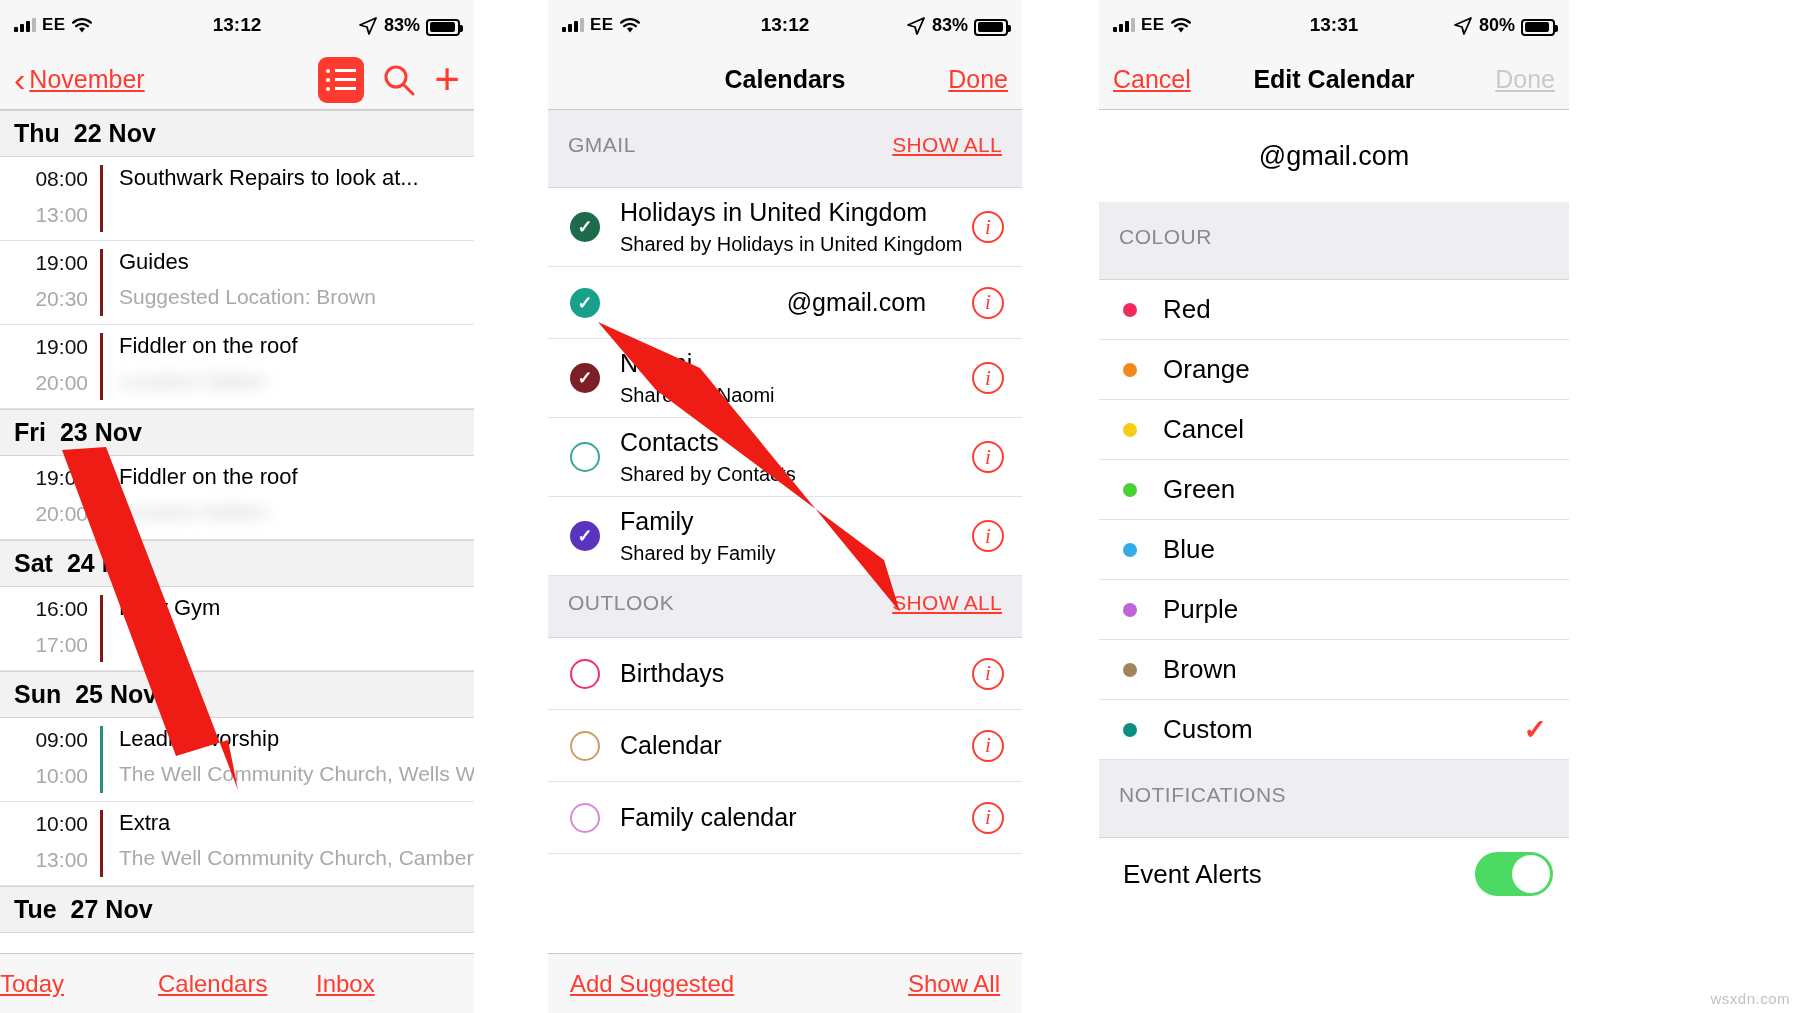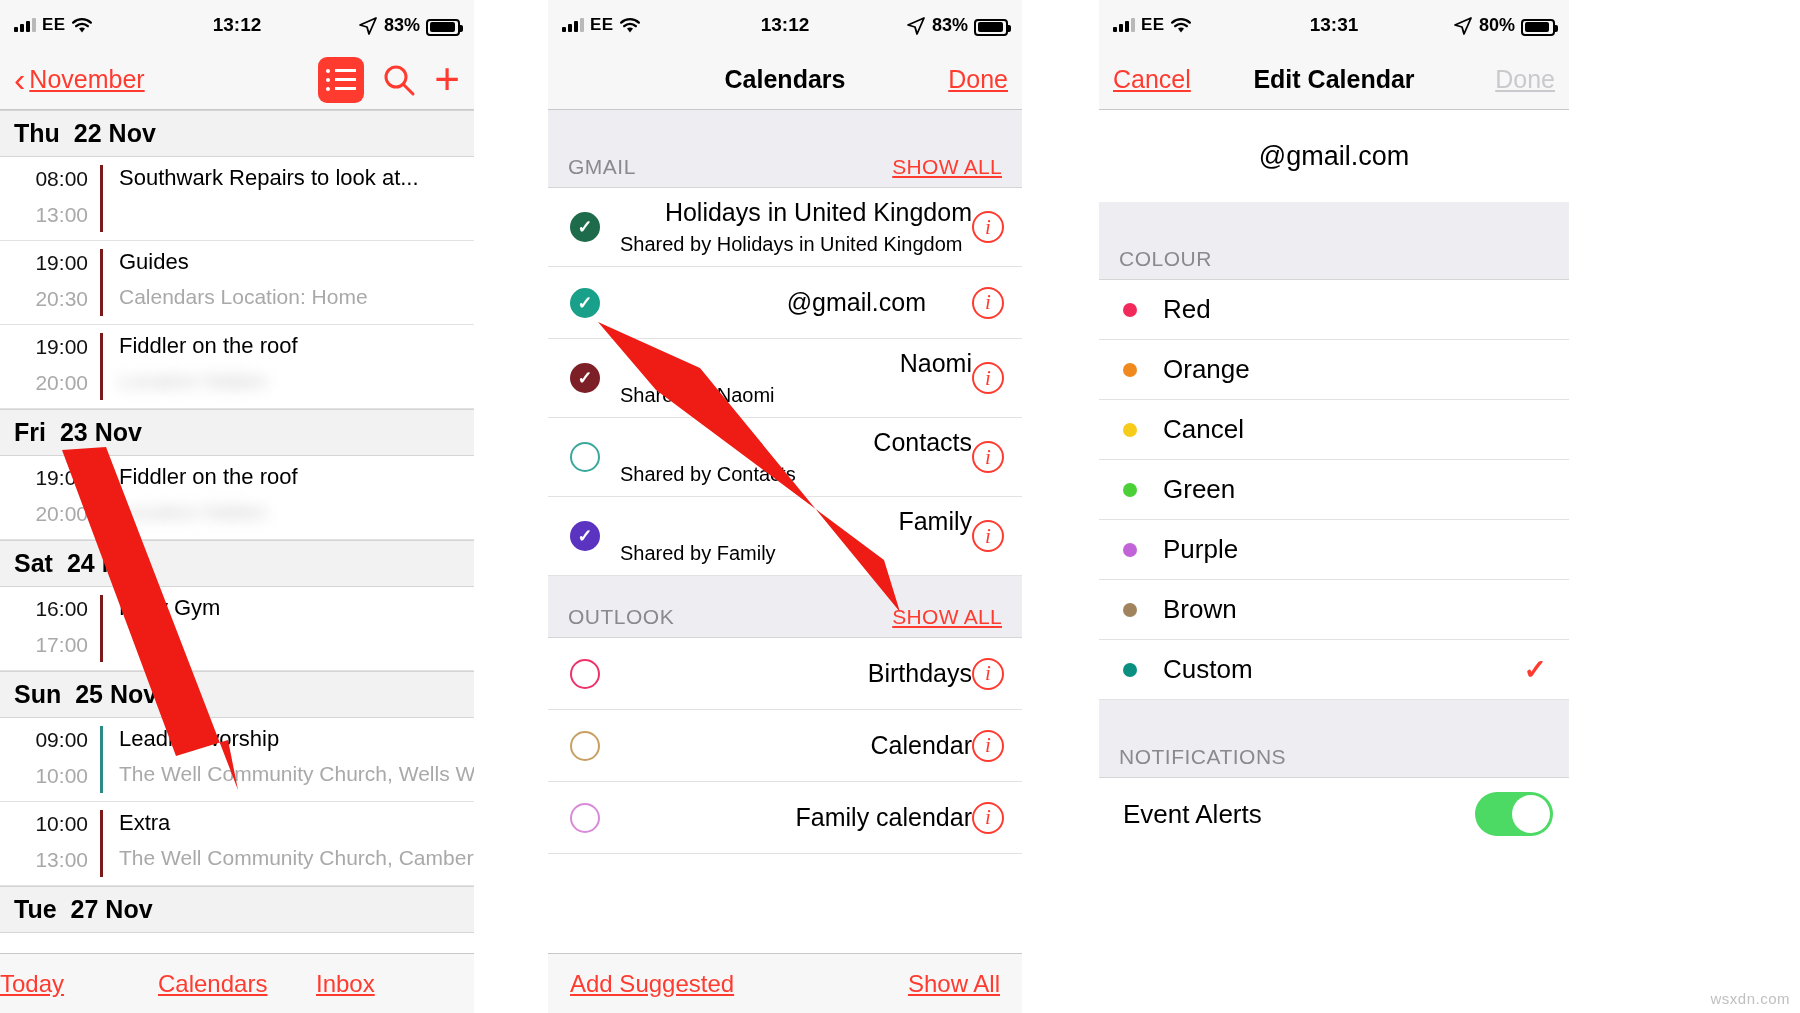--- a/index.html
+++ b/index.html
@@ -64,31 +64,31 @@
   .ev-title { font-size:22px; color:#000; white-space:nowrap;}
   .ev-sub { font-size:21px; color:#a9a9a9; margin-top:10px; white-space:nowrap;}
   .blurred { filter:blur(7px); color:#c7c7c7 !important; }
 
   
   .tabbar { position:absolute; bottom:0; left:0; right:0; height:60px; background:#f7f7f7;
             border-top:1px solid #c8c7cc; display:flex; align-items:center; }
   .tabbar a { flex:1; text-align:left; color:#ff3b30; font-size:24px; text-decoration:underline; cursor:pointer;}
 
   
-  .sec-head { background:#eeeef2; height:62px; display:flex; align-items:flex-end;
+  .sec-head { background:#eeeef2; height:62px; display:flex; align-items:center;
               justify-content:space-between; padding:0 20px 8px 20px; border-bottom:1px solid #d5d5d5;}
   .sec-head.tall { height:78px; }
   .sec-head .lbl { font-size:21px; color:#8a8a8e; letter-spacing:.5px;}
   .sec-head .act { font-size:21px; color:#ff3b30; text-decoration:underline; cursor:pointer; letter-spacing:.3px;}
   .cal-row { display:flex; align-items:center; padding:10px 18px 10px 22px; min-height:72px; border-bottom:1px solid #e2e2e2;}
   .dot { width:30px;height:30px;border-radius:50%; flex:none; margin-right:20px; display:flex;align-items:center;justify-content:center;}
   .dot.hollow { background:transparent !important; border:2.5px solid; }
   .dot .tick { color:#fff; font-size:18px; font-weight:bold; line-height:1;}
   .cal-txt { flex:1; min-width:0;}
-  .cal-name { font-size:25px; color:#000; white-space:nowrap; overflow:hidden;text-align:right;}
+  .cal-name { font-size:25px; color:#000; white-space:nowrap; overflow:hidden;}
   .cal-name.right { text-align:right; padding-right:46px;}
   .cal-sub { font-size:20px; color:#000; margin-top:6px; white-space:nowrap; overflow:hidden;}
   .info { width:32px;height:32px;border:2px solid #ff3b30;border-radius:50%;color:#ff3b30;
           font-size:21px; font-style:italic; font-family:"Liberation Serif", serif;
           display:flex;align-items:center;justify-content:center; flex:none; cursor:pointer;}
   .bottombar { position:absolute;bottom:0;left:0;right:0;height:60px;background:#f7f7f7;border-top:1px solid #c8c7cc;
                display:flex;align-items:center;justify-content:space-between;padding:0 22px;}
   .bottombar a { color:#ff3b30;font-size:24px;text-decoration:underline;cursor:pointer;}
 
   
@@ -182,21 +182,21 @@
           </div>
         </div>
         <div class="ev">
           <div class="ev-times">
             <div class="s">19:00</div>
             <div class="e">20:30</div>
           </div>
           <div class="ev-bar" style="background:#7b1a1a"></div>
           <div class="ev-body">
             <div class="ev-title">Guides</div>
-            <div class="ev-sub">Calendars Location: Home</div>
+            <div class="ev-sub">Suggested Location: Brown</div>
           </div>
         </div>
         <div class="ev">
           <div class="ev-times">
             <div class="s">19:00</div>
             <div class="e">20:00</div>
           </div>
           <div class="ev-bar" style="background:#7b1a1a"></div>
           <div class="ev-body">
             <div class="ev-title">Fiddler on the roof</div>
@@ -440,20 +440,24 @@
         </div>
         <div class="colour-row">
           <span class="cdot" style="background:#f7cb1a"></span>
           <span class="cname">Cancel</span>
         </div>
         <div class="colour-row">
           <span class="cdot" style="background:#4cd037"></span>
           <span class="cname">Green</span>
         </div>
         <div class="colour-row">
+          <span class="cdot" style="background:#32ade6"></span>
+          <span class="cname">Blue</span>
+        </div>
+        <div class="colour-row">
           <span class="cdot" style="background:#c164d8"></span>
           <span class="cname">Purple</span>
         </div>
         <div class="colour-row">
           <span class="cdot" style="background:#a1845e"></span>
           <span class="cname">Brown</span>
         </div>
         <div class="colour-row">
           <span class="cdot" style="background:#0a8f80"></span>
           <span class="cname">Custom</span>

